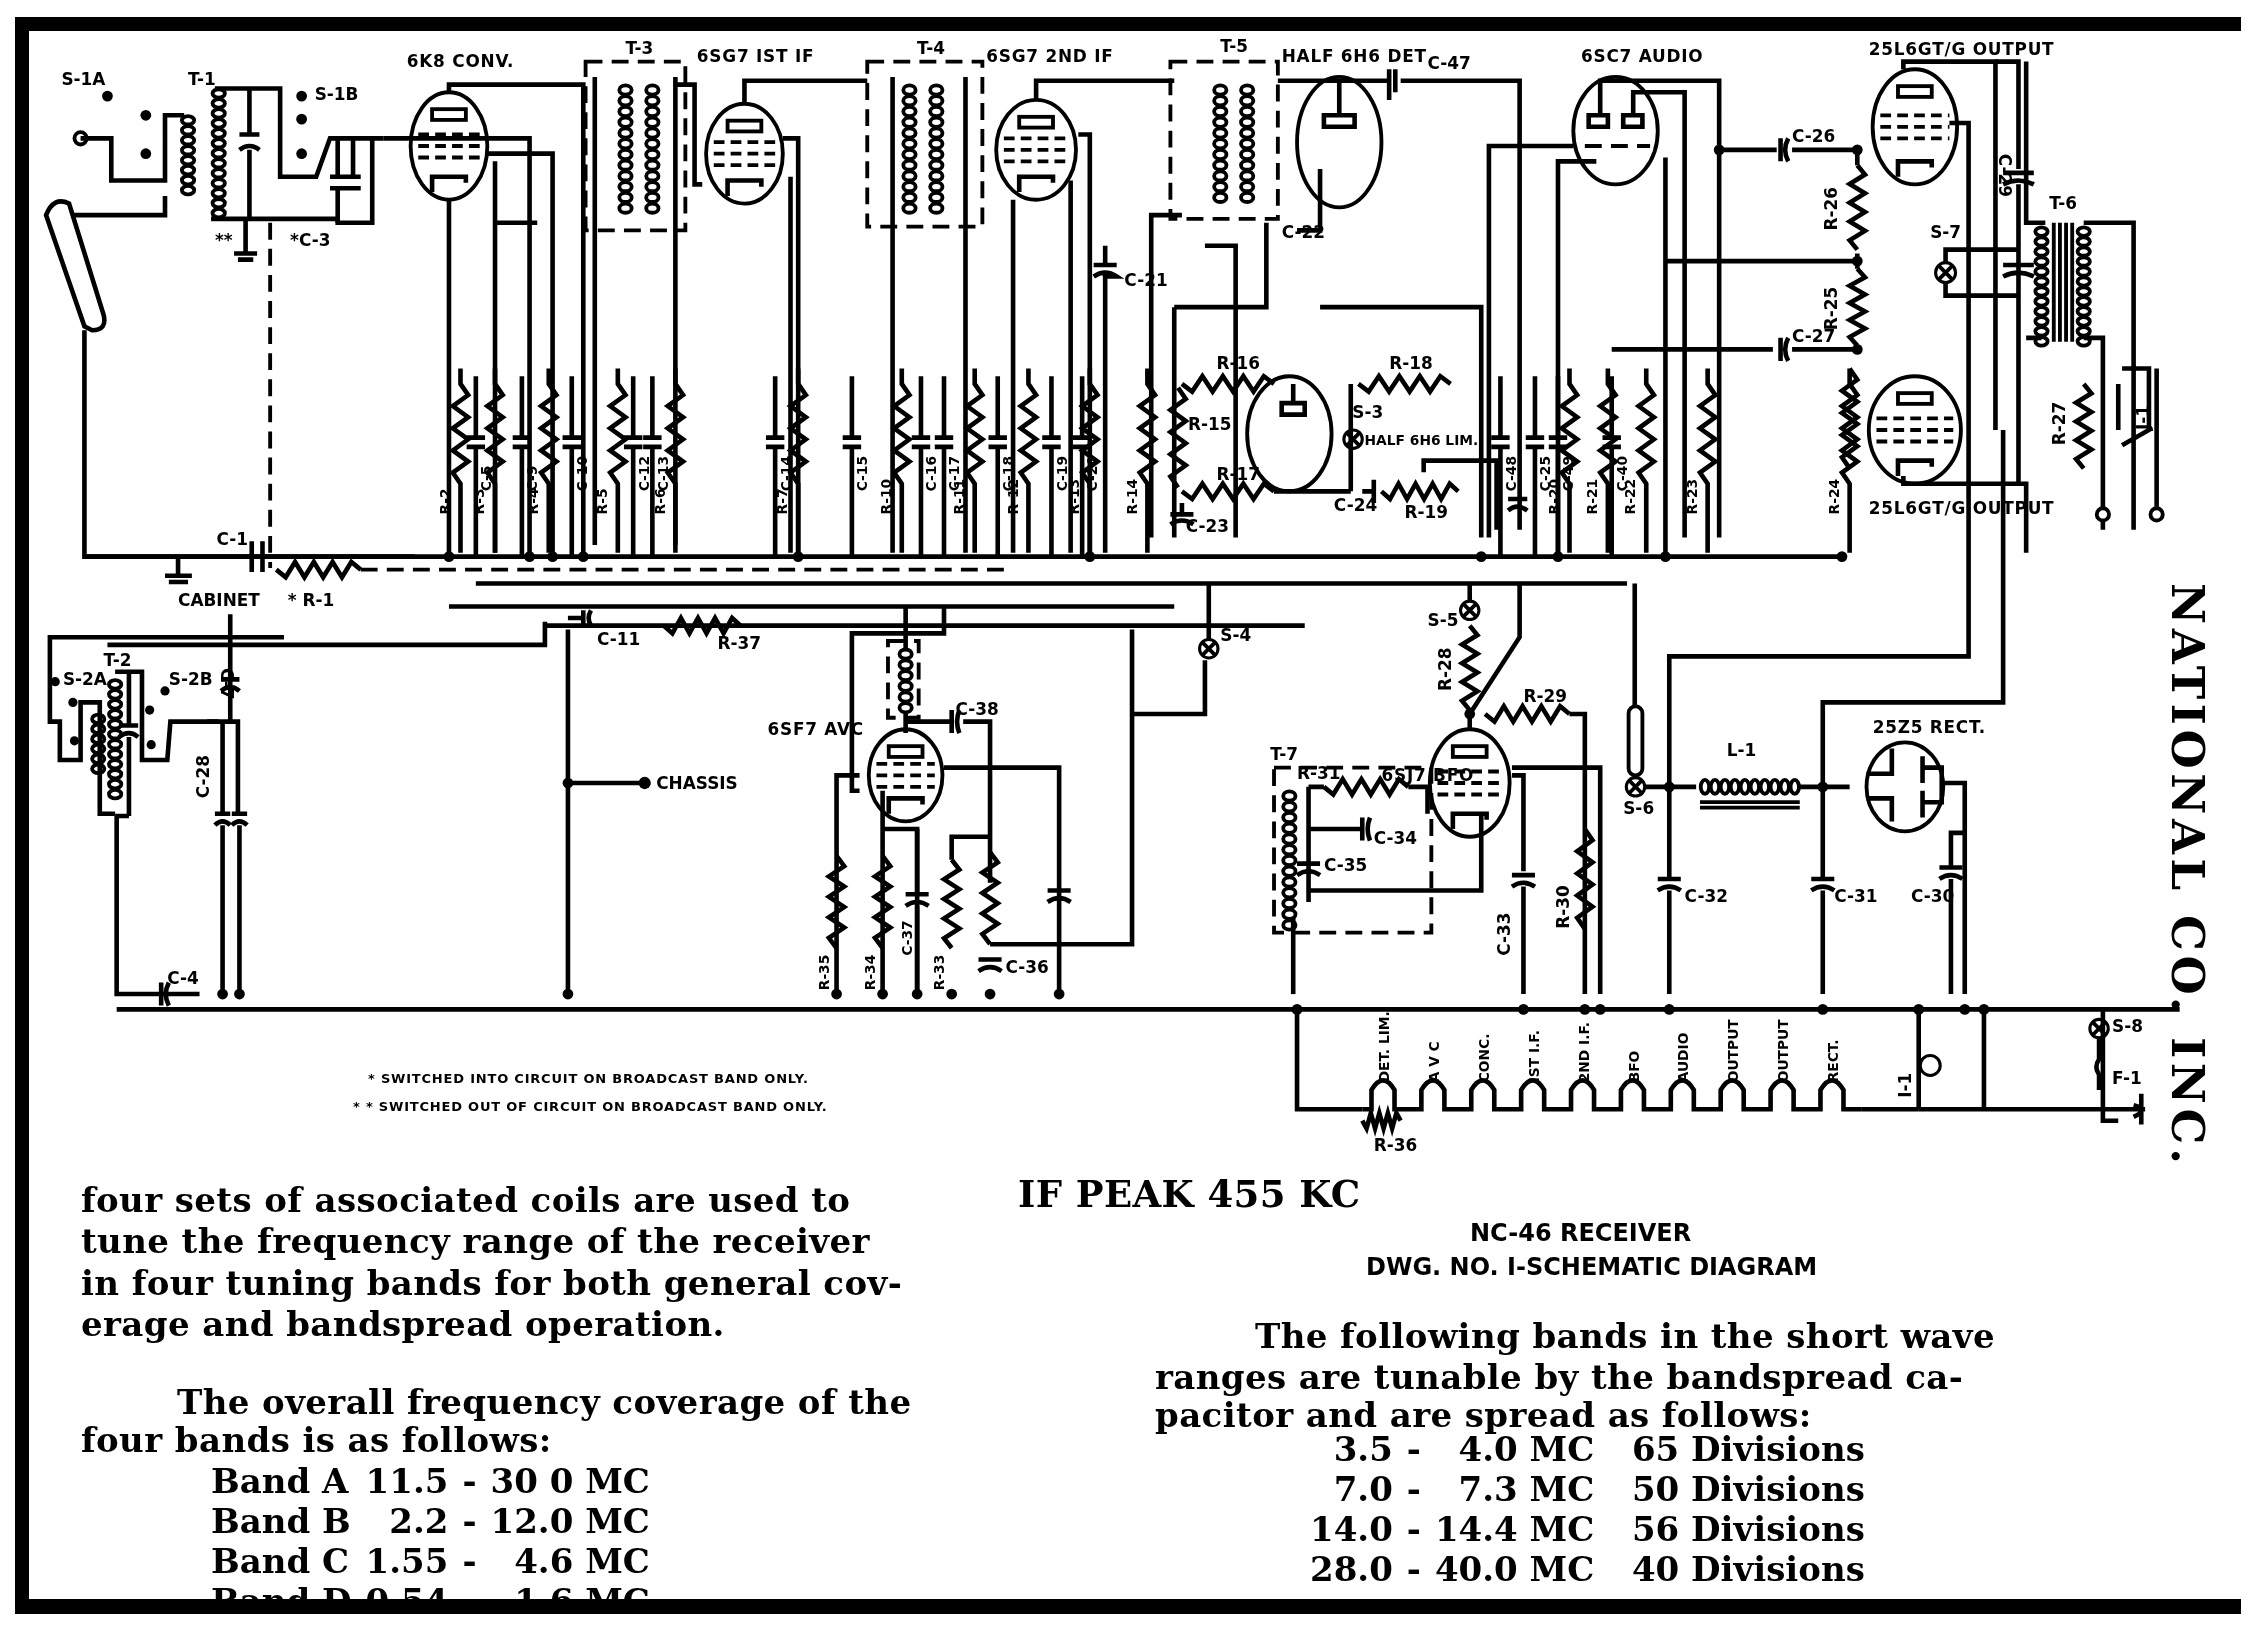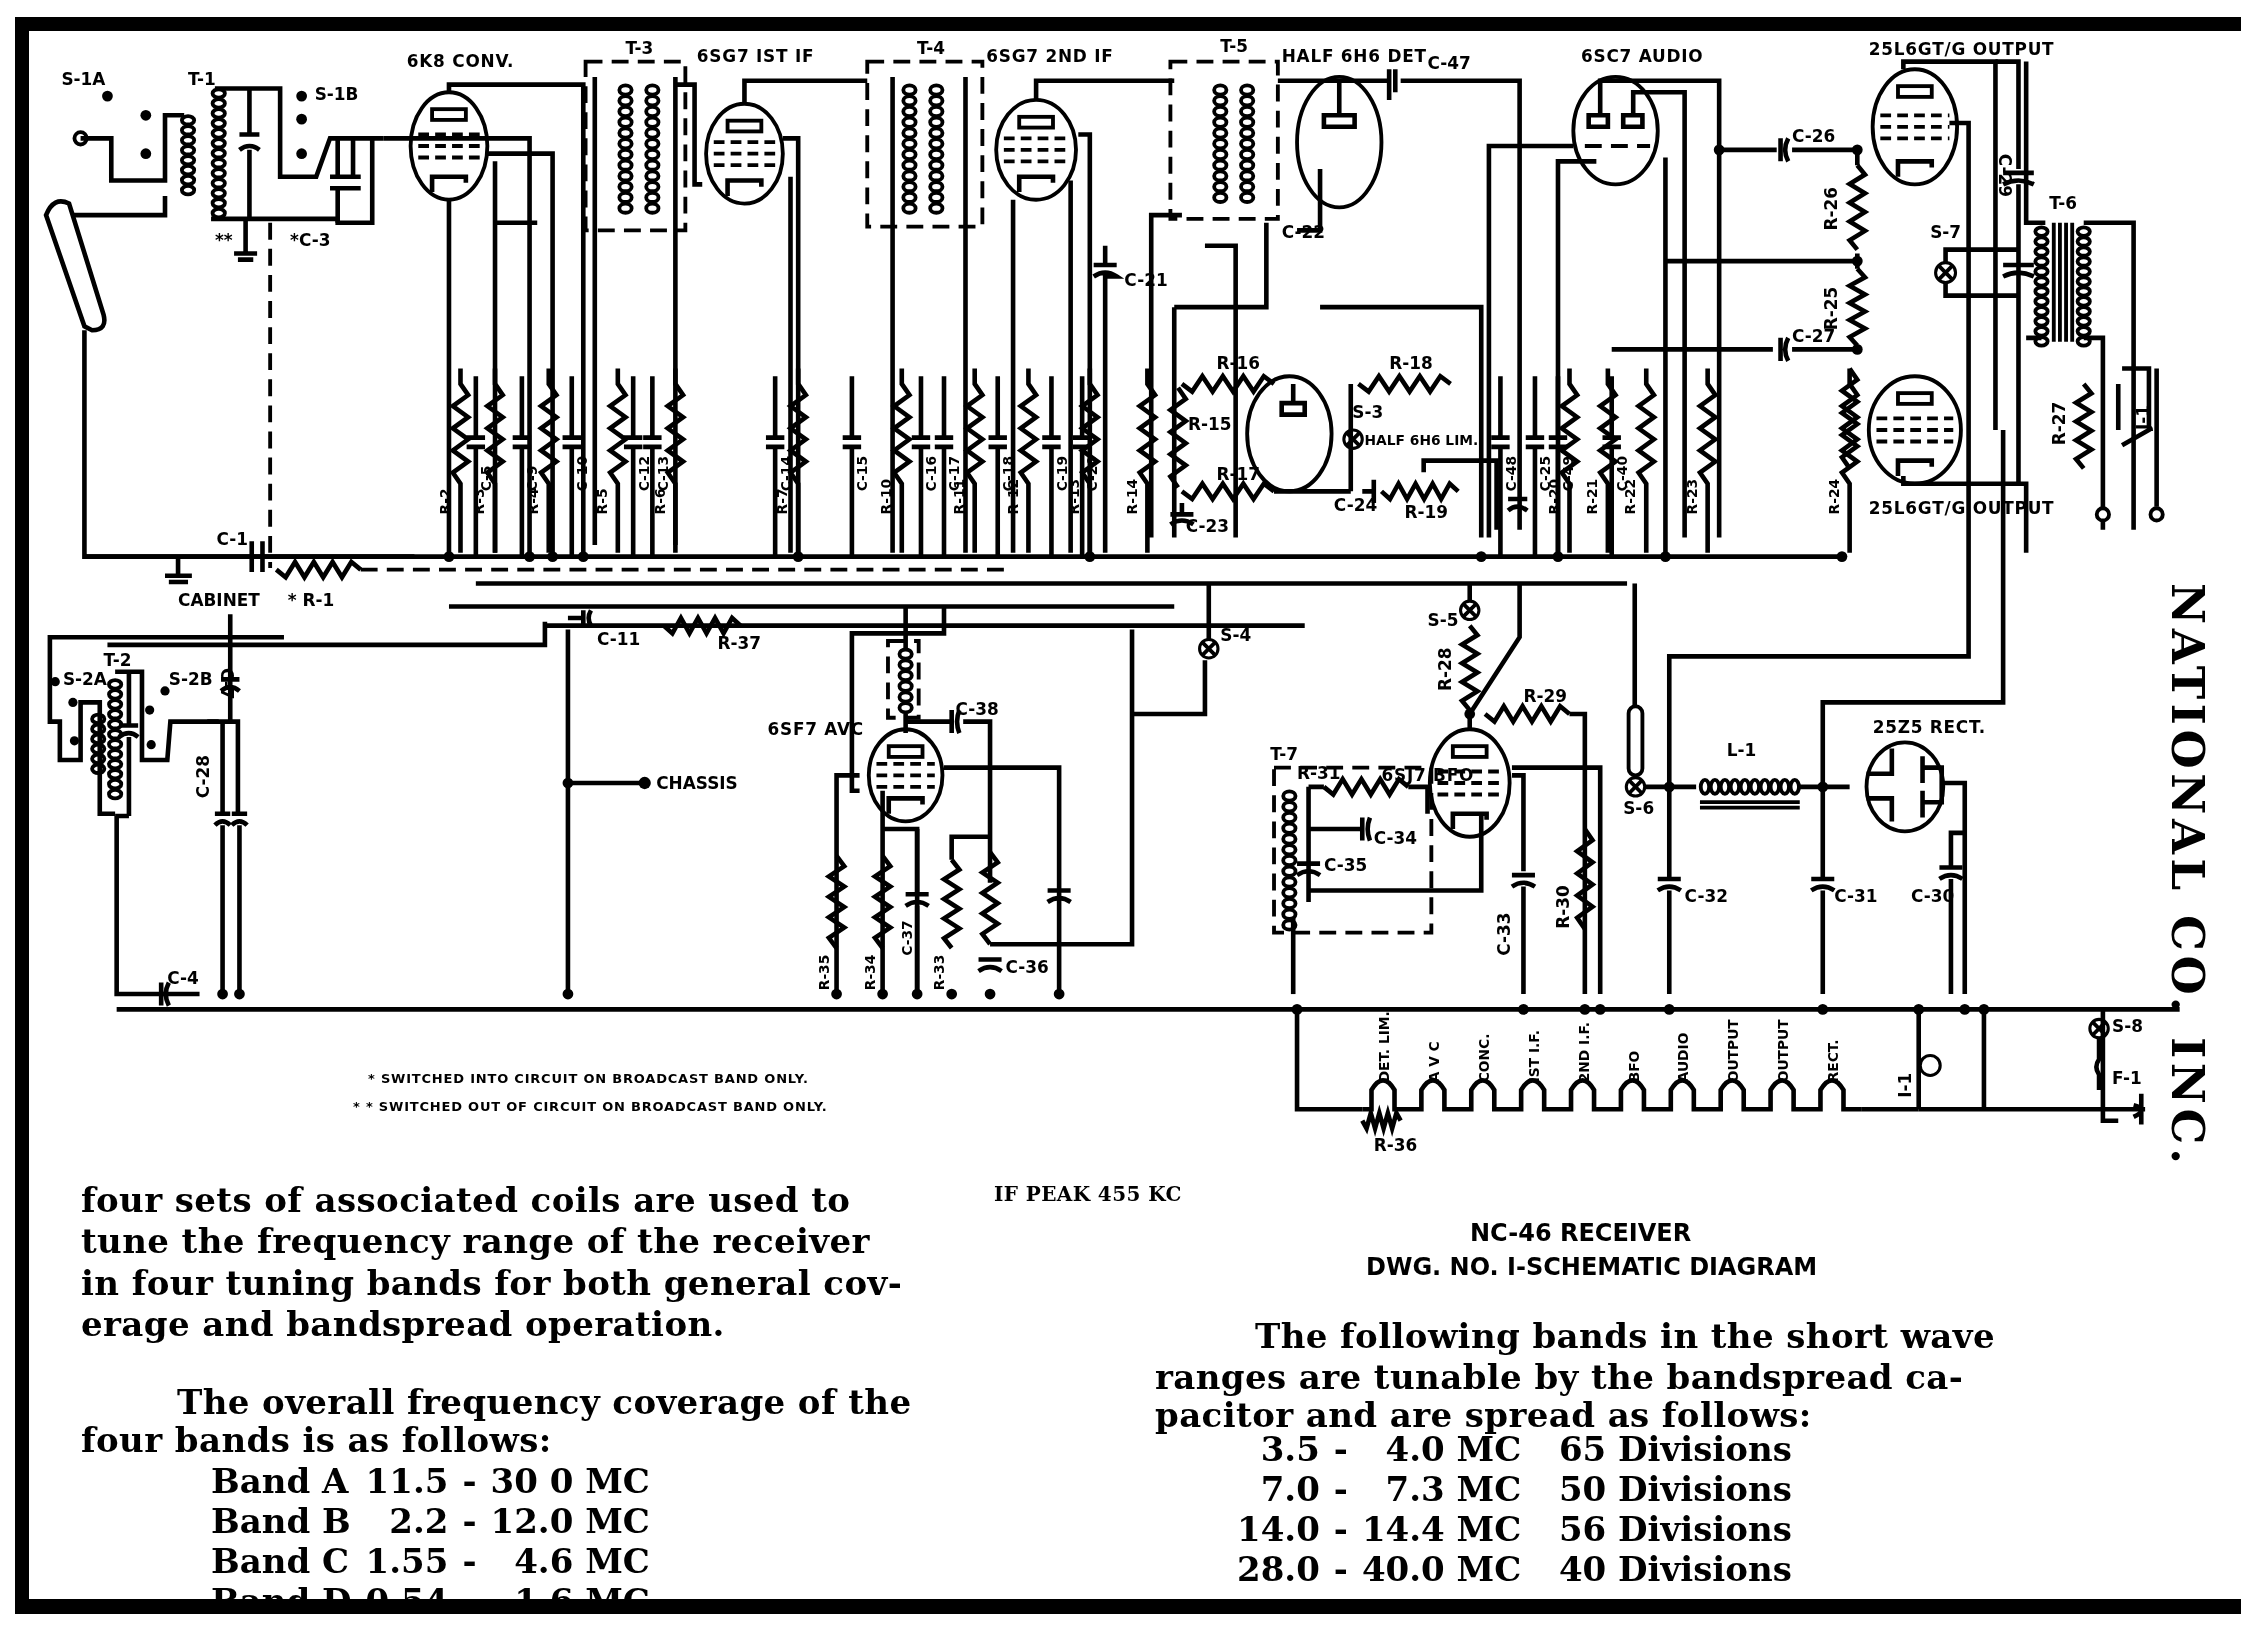--- a/index.html
+++ b/index.html
@@ -846,29 +846,29 @@
         </tr>
         <tr>
           <td>Band D</td>
           <td class="r">0.54</td>
           <td>-</td>
           <td class="r">1.6 MC</td>
         </tr>
       </tbody>
   </table>
 
-  <div class="typed" style="left:994px; top:1174px; font-size:20px;">IF PEAK 455 KC</div>
+  <div class="typed" style="left:1018px; top:1174px; font-size:37px;">IF PEAK 455 KC</div>
   <div class="title-sm" style="left:1470px; top:1219px;">NC-46 RECEIVER</div>
   <div class="title-sm" style="left:1366px; top:1253px;">DWG. NO. I-SCHEMATIC  DIAGRAM</div>
 
   <div class="typed" style="left:1155px; top:1316px; padding-left:100px;">The following bands in the short wave</div>
   <div class="typed" style="left:1155px; top:1357px;">ranges are tunable by the bandspread ca-</div>
   <div class="typed" style="left:1155px; top:1395px;">pacitor and are spread as follows:</div>
 
-  <table class="bands" style="left:1237px; top:1429px;">
+  <table class="bands" style="left:1310px; top:1429px;">
     <tbody id="bandspread-body">
         <tr>
           <td class="r">3.5</td>
           <td>-</td>
           <td class="r">4.0 MC</td>
           <td>&nbsp;&nbsp;65 Divisions</td>
         </tr>
         <tr>
           <td class="r">7.0</td>
           <td>-</td>

